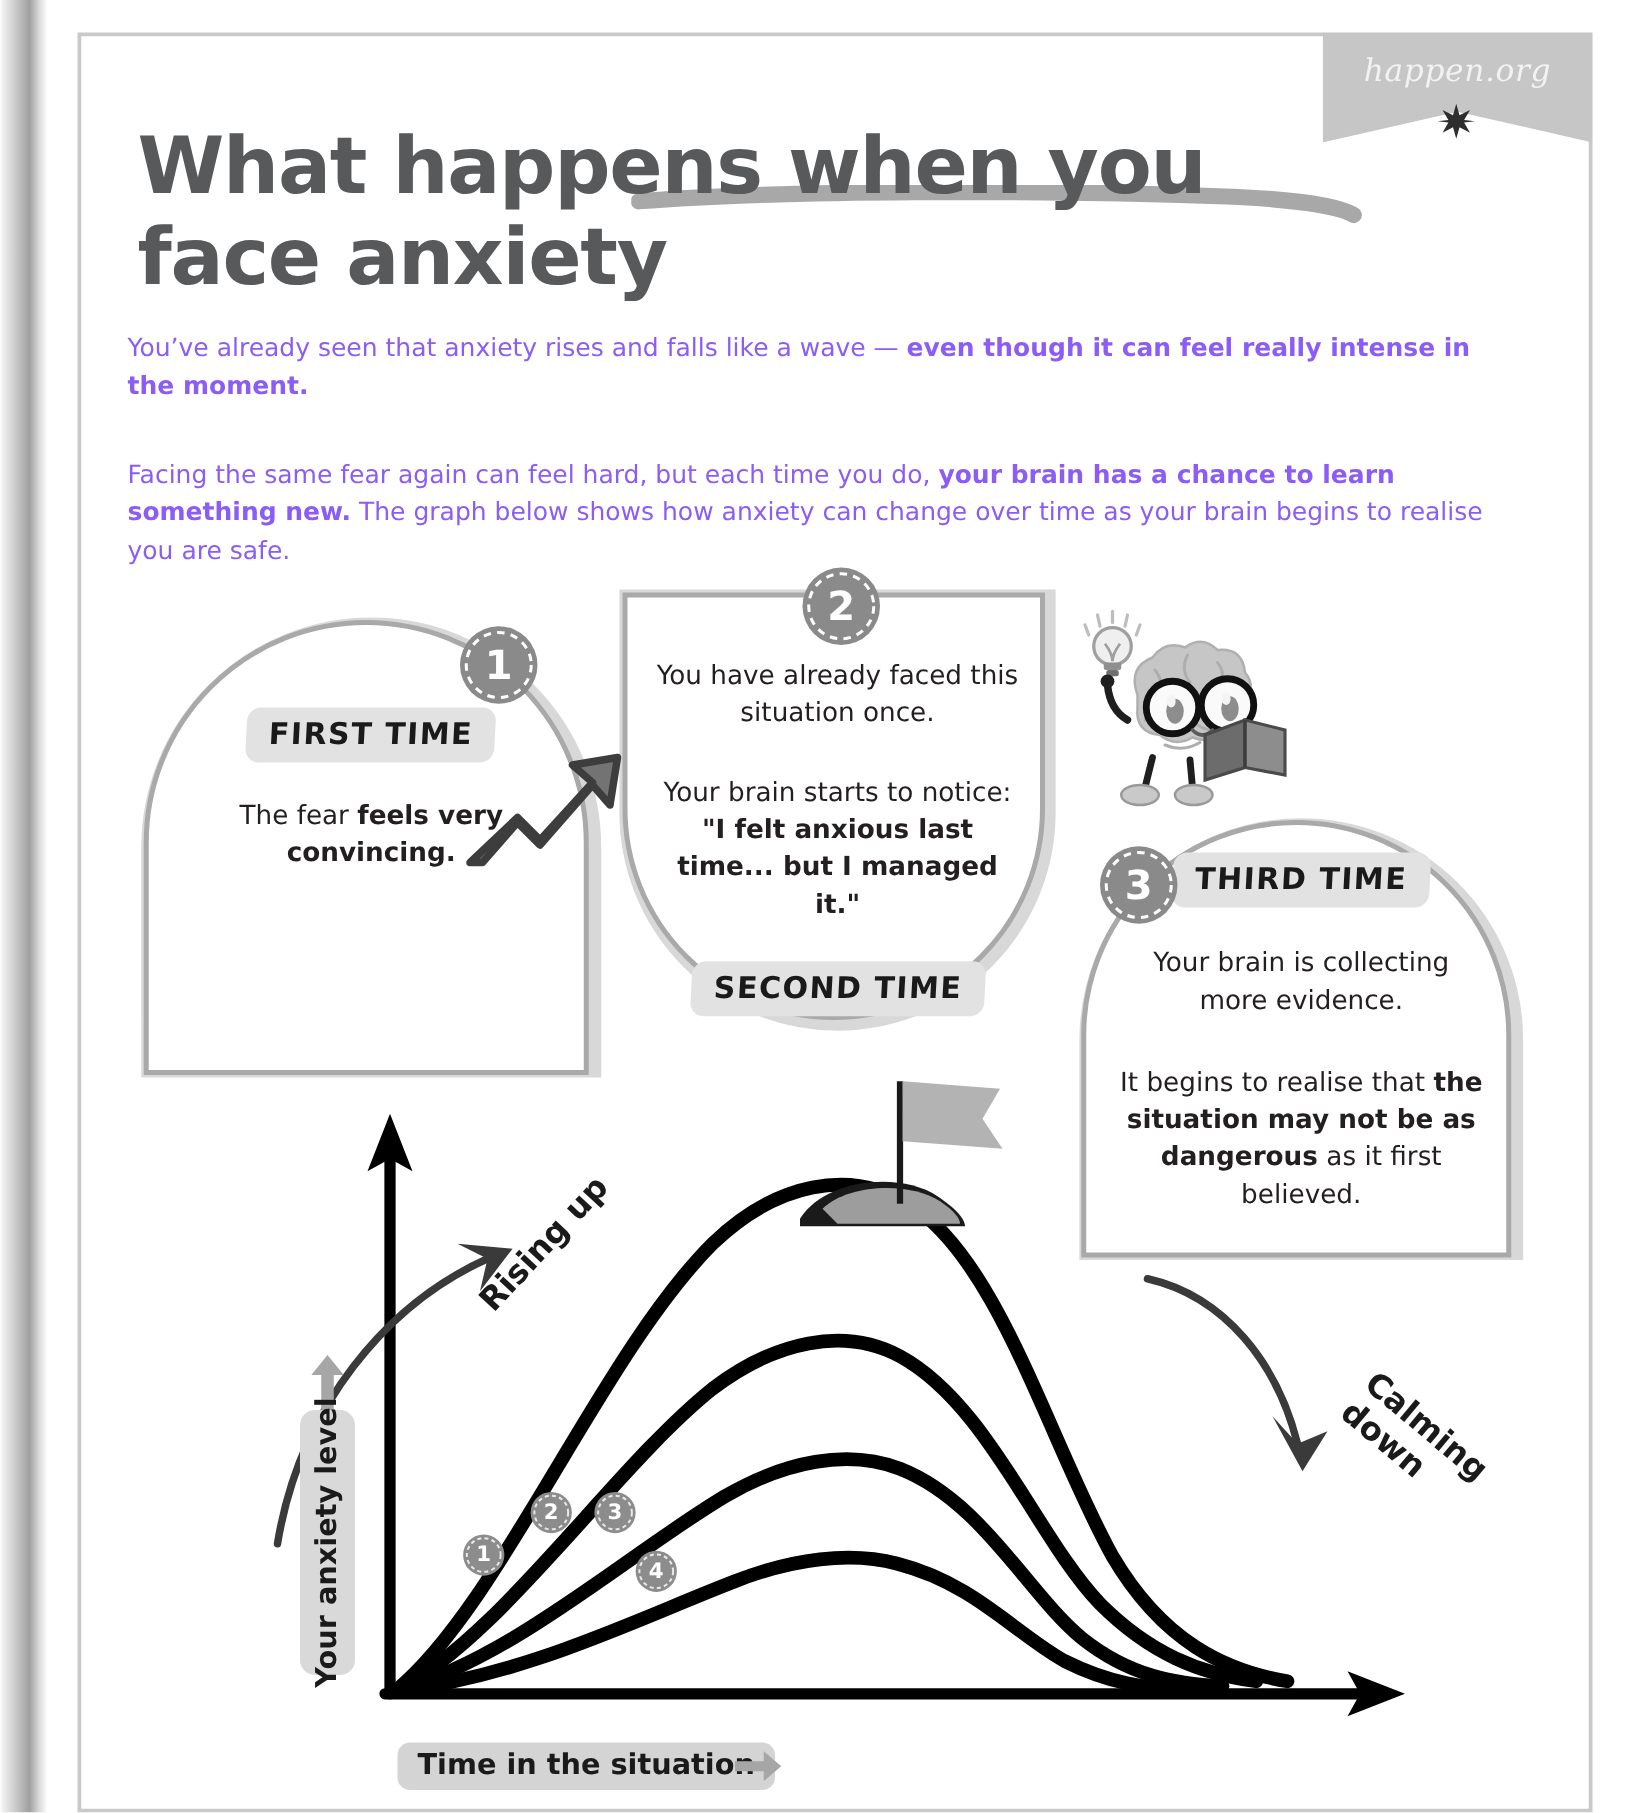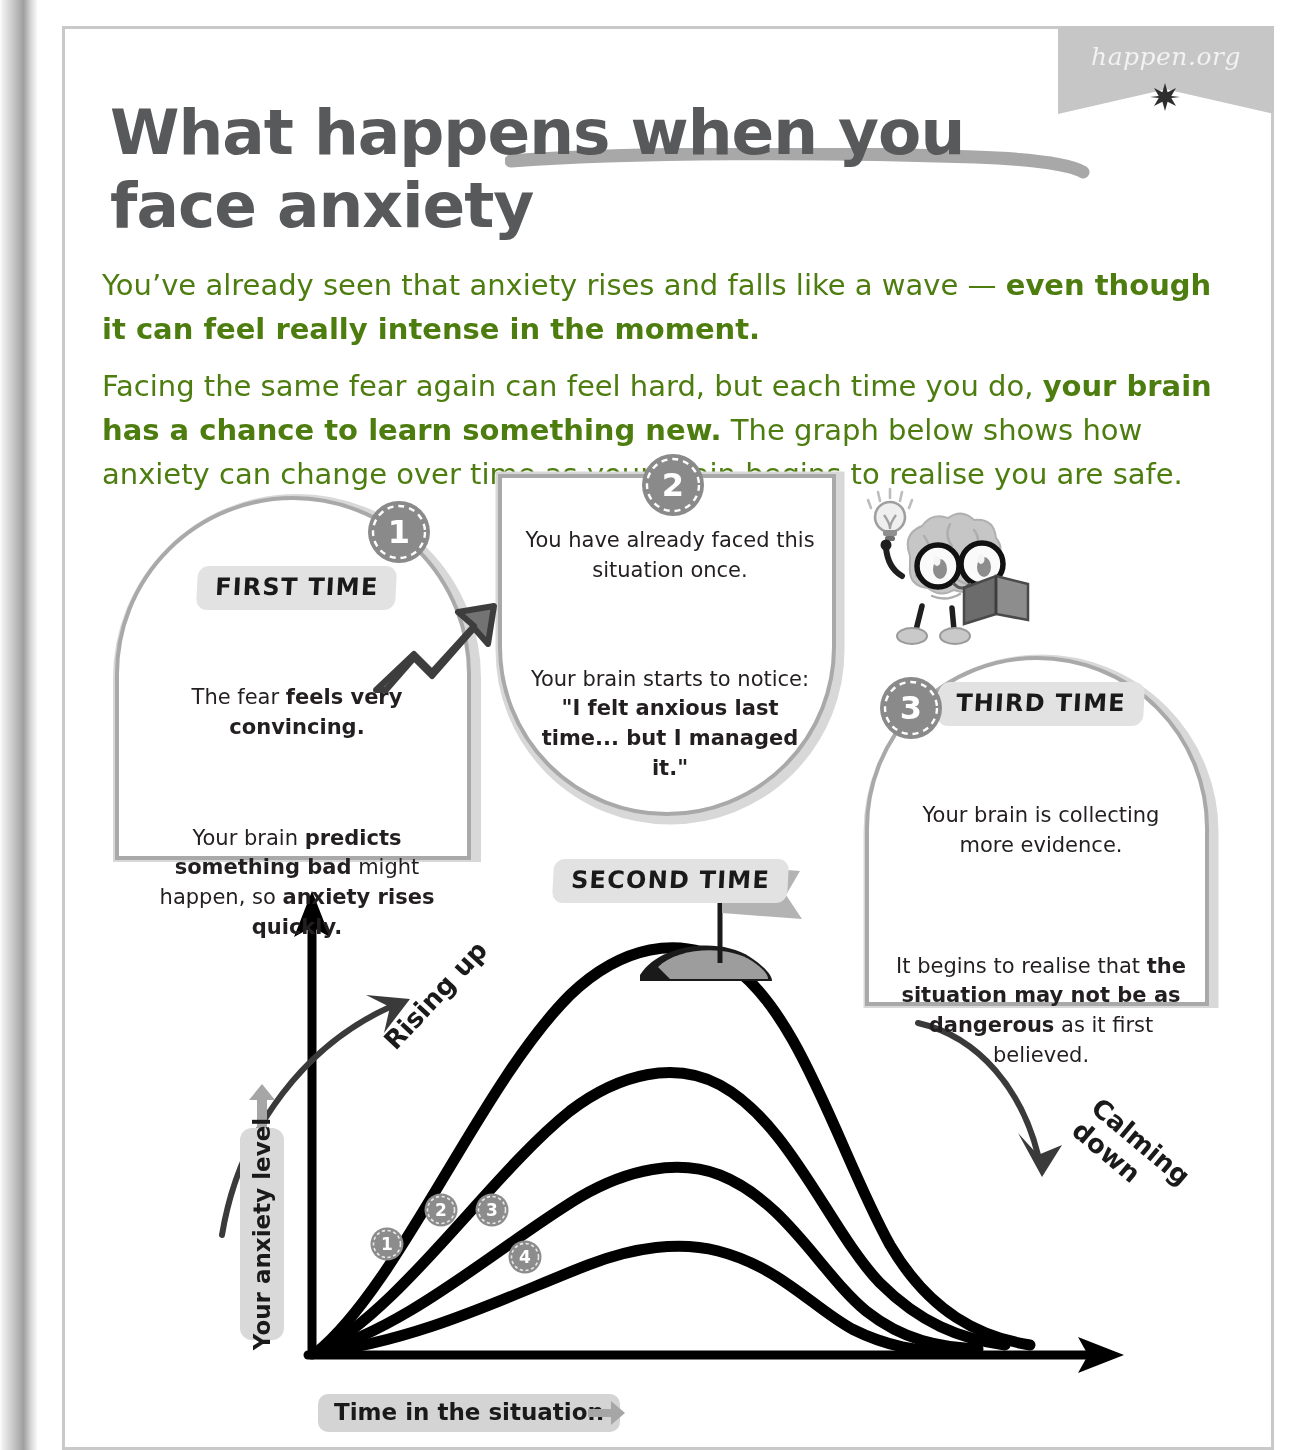--- a/index.html
+++ b/index.html
@@ -42,33 +42,33 @@
     position:absolute; left:110px; top:96px; width:1010px;
     font-family:"DejaVu Sans", sans-serif;
     font-weight:bold; font-size:63px; line-height:1.16; color:#58595b;
     letter-spacing:-1px; z-index:5;
   }
   #title-underline{ position:absolute; left:505px; top:148px; width:585px; height:34px; z-index:4; }
 
   
   .para{
     position:absolute; left:102px; width:1118px;
-    font-size:29px; line-height:1.52; color:#4d7c0f;
+    font-size:20px; line-height:1.52; color:#8b5cf6;
     font-family:"DejaVu Sans", sans-serif;
   }
   .para b{ font-weight:bold; }
   #para1{ top:263px; }
   #para2{ top:364px; }
 
   
   .card{ position:absolute; z-index:3; }
   .card-inner{
     position:absolute; left:0; top:0; width:100%; height:100%;
     display:flex; flex-direction:column; align-items:center;
-    text-align:center; color:#231f20;gap:45px;
+    text-align:center; color:#231f20;
   }
   .body-line{ font-size:21px; line-height:1.42; }
   .body-line b{ font-weight:bold; }
 
   
   .chip{
     display:inline-block; background:#e2e2e2; border-radius:11px;
     padding:7px 18px 9px; color:#1a1a1a;
     font-family:"DejaVu Sans", sans-serif; font-weight:bold;
     font-size:24px; letter-spacing:1.2px;
@@ -152,23 +152,20 @@
 
 <div class="card" id="card1" style="left:112px; top:488px; width:370px; height:374px;">
   <svg viewBox="0 0 370 374" style="position:absolute;left:0;top:0;width:370px;height:374px;">
     <path d="M9 374 L9 190 A176 176 0 0 1 361 190 L361 374 Z" fill="#ffffff" stroke="#d8d8d8" stroke-width="16"></path>
     <path d="M5 370 L5 186 A176 176 0 0 1 357 186 L357 370 Z" fill="#ffffff" stroke="#a9a9a9" stroke-width="4"></path>
   </svg>
   <div class="card-inner" style="padding:78px 30px 0 30px;">
     <div class="chip">FIRST TIME</div>
     <div class="body-line" style="margin-top:28px;">
       <span>The fear </span><b>feels very convincing.</b>
-    </div>
-    <div class="body-line" style="margin-top:36px;">
-      <span>Your brain </span><b>predicts something bad</b><span> might happen, so </span><b>anxiety rises quickly.</b>
     </div>
   </div>
 </div>
 <div class="step-badge" style="left:367px; top:500px;">
   <svg viewBox="0 0 64 64" style="position:absolute;left:0;top:0;width:64px;height:64px;">
     <circle cx="32" cy="32" r="31" fill="#8a8a8a"></circle>
     <circle cx="32" cy="32" r="26" fill="none" stroke="#ffffff" stroke-width="2.4" stroke-dasharray="6 5"></circle>
   </svg>
   <div class="num">1</div>
 </div>
@@ -255,21 +252,21 @@
 <div class="card" id="card3" style="left:862px; top:646px; width:358px; height:362px;">
   <svg viewBox="0 0 358 362" style="position:absolute;left:0;top:0;width:358px;height:362px;">
     <path d="M9 362 L9 186 A170 170 0 0 1 349 186 L349 362 Z" fill="#ffffff" stroke="#d8d8d8" stroke-width="15"></path>
     <path d="M5 358 L5 182 A170 170 0 0 1 345 182 L345 358 Z" fill="#ffffff" stroke="#a9a9a9" stroke-width="4"></path>
   </svg>
   <div class="card-inner" style="padding:36px 34px 0 34px;">
     <div class="chip">THIRD TIME</div>
     <div class="body-line" style="margin-top:30px;">
       <span>Your brain is collecting more evidence.</span>
     </div>
-    <div class="body-line" style="margin-top:46px;">
+    <div class="body-line" style="margin-top:36px;">
       <span>It begins to realise that </span><b>the situation may not be as dangerous</b><span> as it first believed.</span>
     </div>
   </div>
 </div>
 <div class="step-badge" style="left:879px; top:676px;">
   <svg viewBox="0 0 64 64" style="position:absolute;left:0;top:0;width:64px;height:64px;">
     <circle cx="32" cy="32" r="31" fill="#8a8a8a"></circle>
     <circle cx="32" cy="32" r="26" fill="none" stroke="#ffffff" stroke-width="2.4" stroke-dasharray="6 5"></circle>
   </svg>
   <div class="num">3</div>

